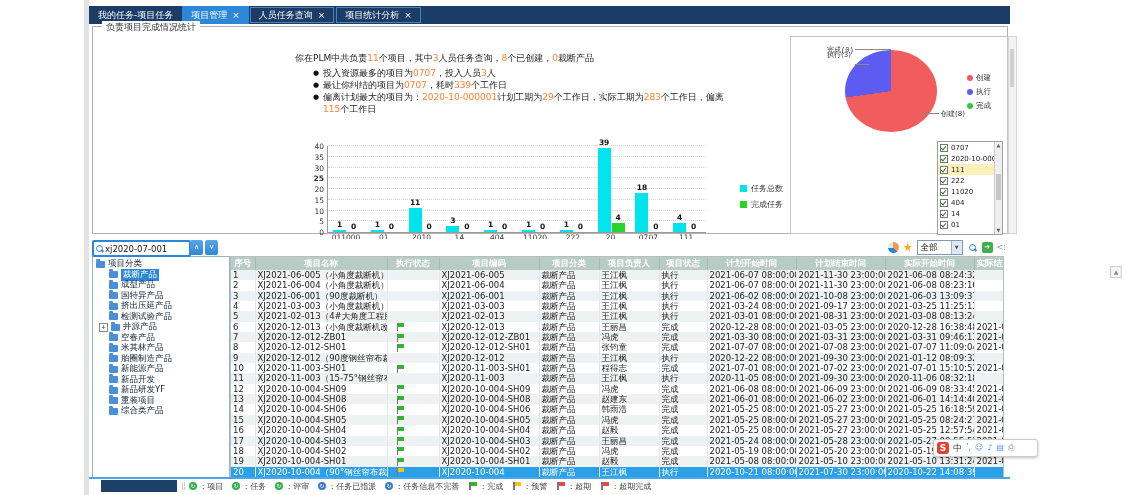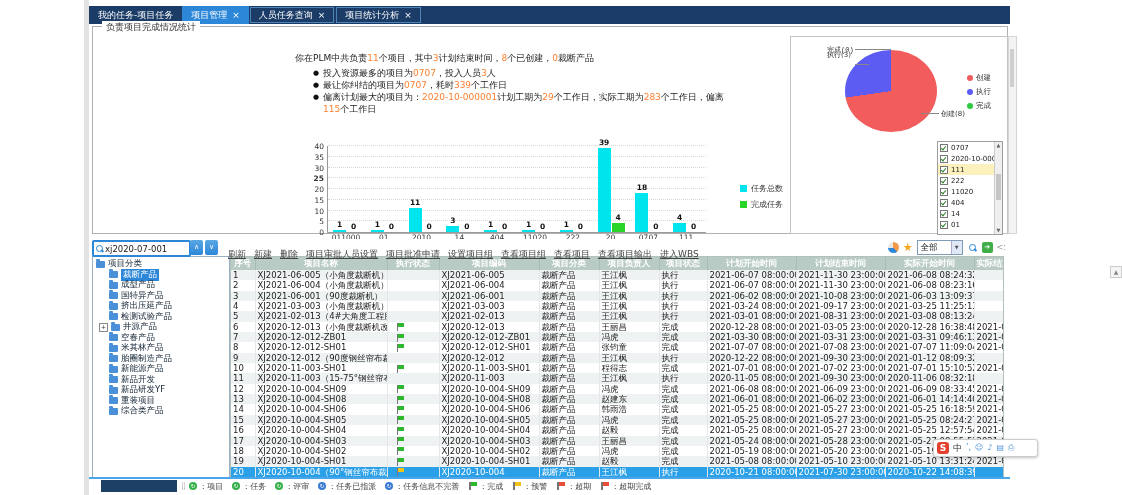--- a/index.html
+++ b/index.html
@@ -127,21 +127,21 @@
       </div>
       <div class="tab closable">
         <span>项目统计分析</span>
         <span class="close">×</span>
       </div>
     </div>
 
   <div class="abs panel"></div>
   <span class="abs panel-title">负责项目完成情况统计</span>
   <div class="abs summary" id="summary">
-      <div><span>你在PLM中共负责</span><span class="hl">11</span><span>个项目，其中</span><span class="hl">3</span><span>计划结束时间，</span><span class="hl">8</span><span>个已创建，</span><span class="hl">0</span><span>裁断产品</span></div>
+      <div><span>你在PLM中共负责</span><span class="hl">11</span><span>个项目，其中</span><span class="hl">3</span><span>人员任务查询，</span><span class="hl">8</span><span>个已创建，</span><span class="hl">0</span><span>裁断产品</span></div>
       <div class="bullets">
         <div class="brow">
           <span class="bdot">●</span>
           <div class="btext"><span>投入资源最多的项目为</span><span class="hl">0707</span><span>，投入人员</span><span class="hl">3</span><span>人</span></div>
         </div>
         <div class="brow">
           <span class="bdot">●</span>
           <div class="btext"><span>最让你纠结的项目为</span><span class="hl">0707</span><span>，耗时</span><span class="hl">339</span><span>个工作日</span></div>
         </div>
         <div class="brow">
@@ -302,21 +302,20 @@
     <div class="statthumb"></div>
   </div>
 
   <div class="abs toolbar">
     <div class="searchbox">
       <span class="mag"></span>
       <input readonly="" value="xj2020-07-001" style="">
     </div>
     <div class="spin" style="left:101px;">∧</div>
     <div class="spin" style="left:116px;">∨</div>
-    <div class="links" id="links"><a>刷新</a><a>新建</a><a>删除</a><a>项目审批人员设置</a><a>项目批准申请</a><a>设置项目组</a><a>查看项目组</a><a>查看项目</a><a>查看项目输出</a><a>进入WBS</a></div>
     <div class="ticons">
       <span class="pieicon"></span>
       <span class="star">★</span>
       <div class="scope">
         <span class="txt">全部</span>
         <span class="dd">▼</span>
       </div>
       <span class="mag"></span>
       <span class="goicon">➔</span>
       <span class="moreicon">&lt;:</span>

